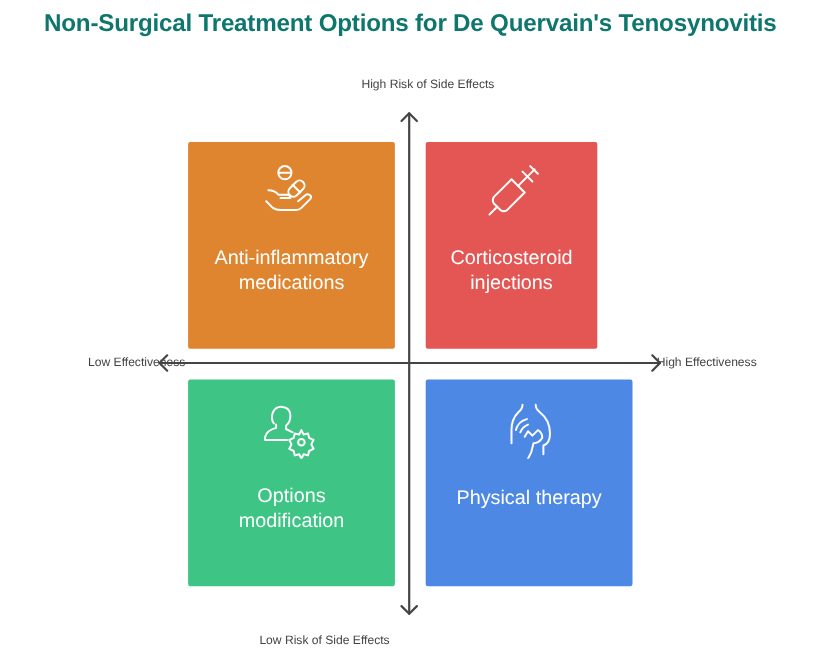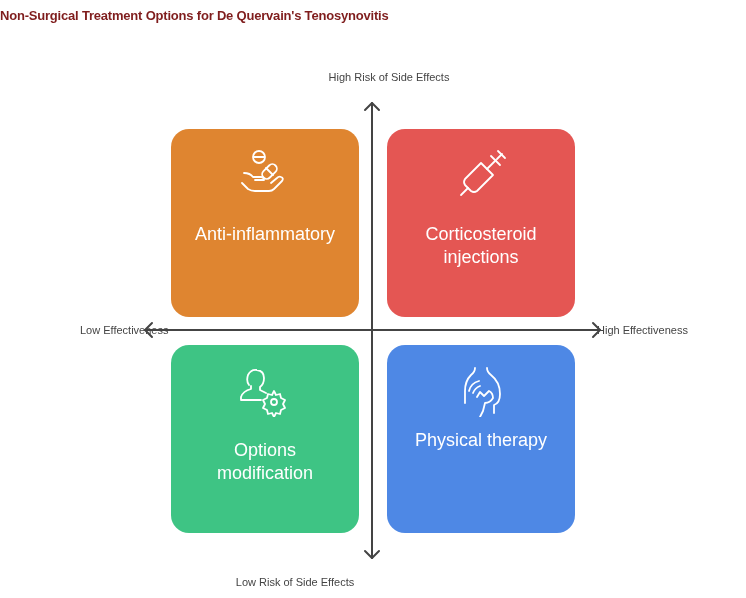--- a/index.html
+++ b/index.html
@@ -1,22 +1,22 @@
 <!DOCTYPE html>
 <html><head>
 <meta charset="utf-8">
 <style>
   html, body { margin: 0; padding: 0; background: #ffffff; }
   body { width: 746px; height: 598px; position: relative; overflow: hidden; font-family: "Liberation Sans", sans-serif; }
-  .title { position: absolute; top: 8px; left: 0; width: 746px; text-align: left; font-size: 13px; font-weight: bold; color: #7f1d1d; letter-spacing: -0.2px; }
+  .title { position: absolute; top: 8px; left: 0; width: 746px; text-align: center; font-size: 22px; font-weight: bold; color: #0f766e; letter-spacing: -0.2px; }
   .axis-label { position: absolute; font-size: 11px; color: #444; white-space: nowrap; }
-  .box { position: absolute; border-radius: 18px; display: flex; flex-direction: column; align-items: center; color: #fff; }
+  .box { position: absolute; border-radius: 2px; display: flex; flex-direction: column; align-items: center; color: #fff; }
   .box .icon { margin-top: 20px; width: 52px; height: 52px; }
   .box .text { margin-top: 22px; font-size: 18px; text-align: center; line-height: 23px; width: 170px; }
-  .box.single .text { margin-top: 12px; }
+  .box.single .text { margin-top: 24px; }
   svg.axes { position: absolute; left: 0; top: 0; }
 </style>
 </head>
 <body>
 
 <div class="title">Non-Surgical Treatment Options for De Quervain's Tenosynovitis</div>
 
 <svg class="axes" width="746" height="598">
   <g stroke="#444" stroke-width="2" fill="none" stroke-linecap="round" stroke-linejoin="round">
     <line x1="372" y1="103" x2="372" y2="558"></line>
@@ -39,24 +39,25 @@
       <circle cx="20" cy="8" r="6"></circle>
         <line x1="15" y1="8" x2="25" y2="8"></line>
       <rect x="26" y="14" width="9" height="17" rx="4.5" transform="rotate(45 30.5 22.5)"></rect>
       <line x1="27" y1="19" x2="34" y2="26"></line>
       <path d="M5 24 q6 0 9 4 l8 0 q3 0 3 3 l-9 0"></path>
       <path d="M3 34 l6 6 q3 2 7 2 l14 0 q3 0 5 -2 l8 -8 q2 -3 -1 -4 q-2 -1 -4 1 l-6 5"></path>
     </g>
   </svg>
   <div class="text">
     <div>Anti-inflammatory</div>
+    <div>medications</div>
   </div>
 </div>
 
-<div class="box" style="left:387px;top:129px;width:188px;height:188px;background:#E45653;">
+<div class="box" style="left:387px;top:129px;width:156px;height:188px;background:#E45653;">
   <svg class="icon" viewBox="0 0 52 52">
     <g stroke="#fff" stroke-width="1.8" fill="none" stroke-linecap="round" stroke-linejoin="round">
       <line x1="6" y1="46" x2="13" y2="39"></line>
       <path d="M13 39 l-3 -3 q-2 -3 0 -6 l16 -16 l12 12 l-16 16 q-3 2 -6 0 z"></path>
       <line x1="32" y1="20" x2="41" y2="11"></line>
       <line x1="36" y1="7" x2="45" y2="16"></line>
       <line x1="42" y1="10" x2="47" y2="5"></line>
       <line x1="43" y1="2" x2="50" y2="9"></line>
     </g>
   </svg>

